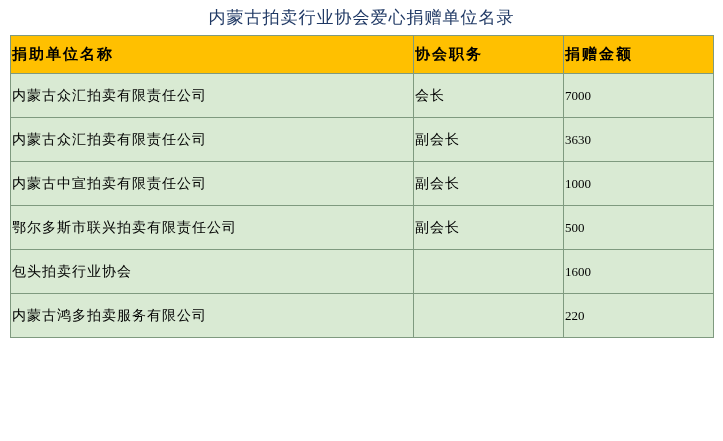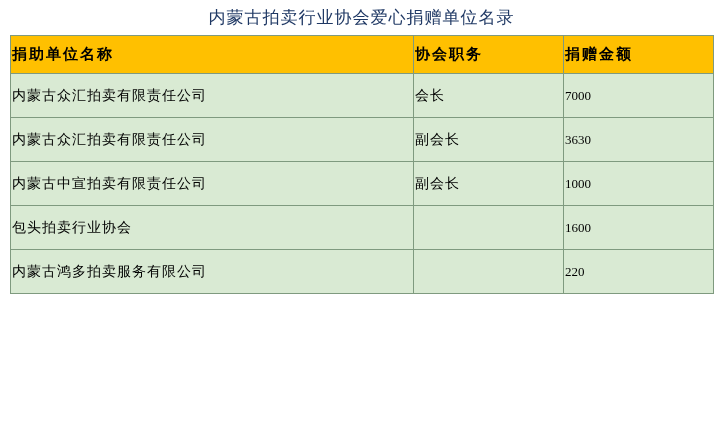--- a/index.html
+++ b/index.html
@@ -99,20 +99,25 @@
         <td>内蒙古众汇拍卖有限责任公司</td>
         <td class="role">副会长</td>
         <td class="amount">3630</td>
       </tr>
       <tr>
         <td>内蒙古中宣拍卖有限责任公司</td>
         <td class="role">副会长</td>
         <td class="amount">1000</td>
       </tr>
       <tr>
+        <td>鄂尔多斯市联兴拍卖有限责任公司</td>
+        <td class="role">副会长</td>
+        <td class="amount">500</td>
+      </tr>
+      <tr>
         <td>包头拍卖行业协会</td>
         <td class="role"></td>
         <td class="amount">1600</td>
       </tr>
       <tr>
         <td>内蒙古鸿多拍卖服务有限公司</td>
         <td class="role"></td>
         <td class="amount">220</td>
       </tr>
     </tbody>

